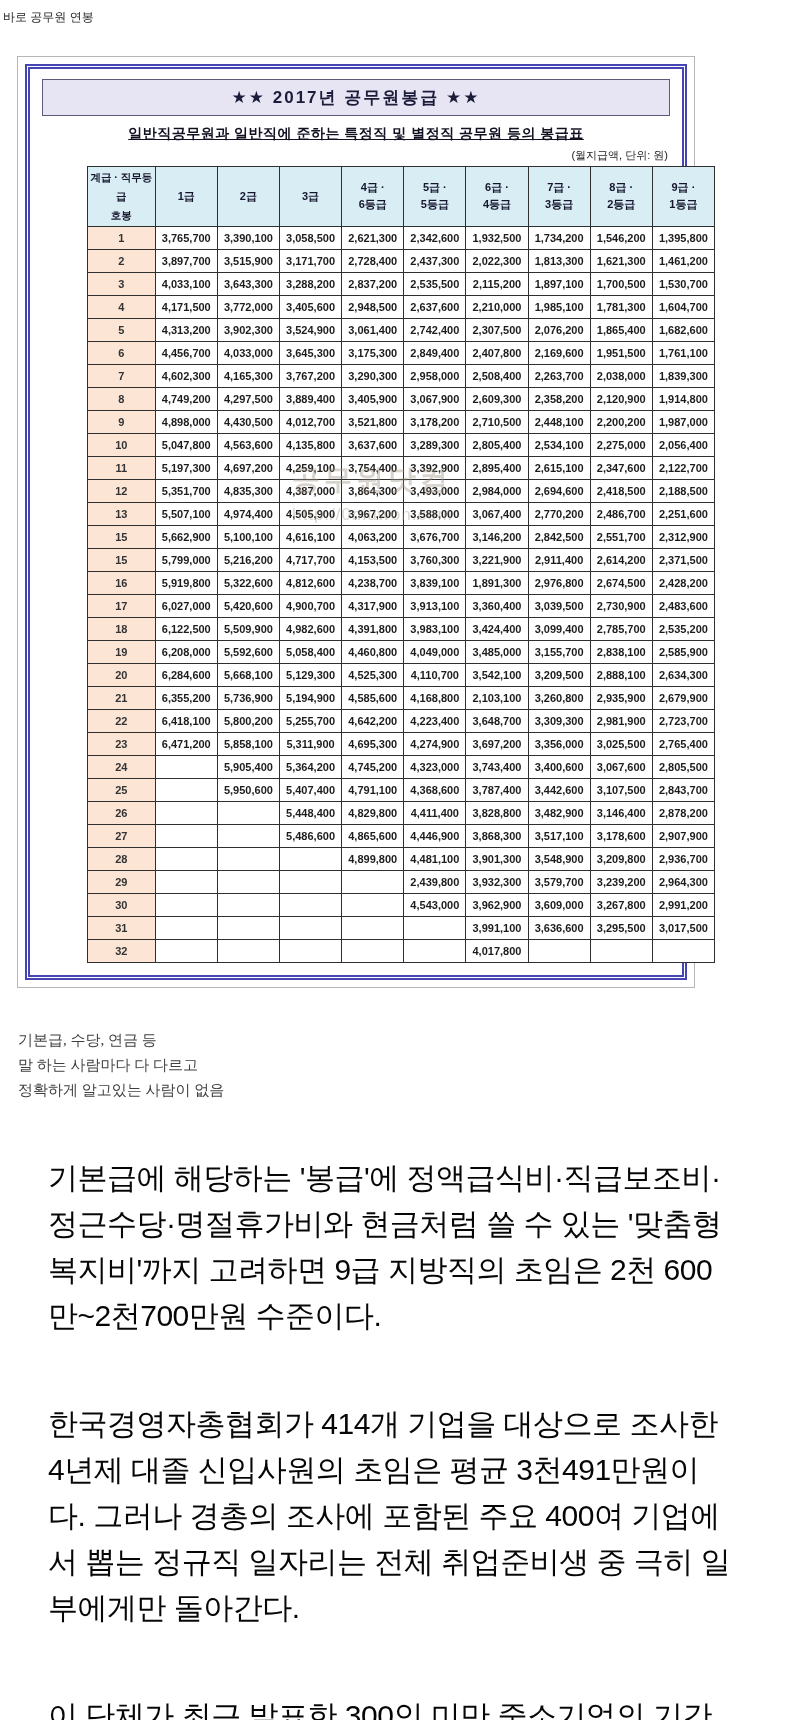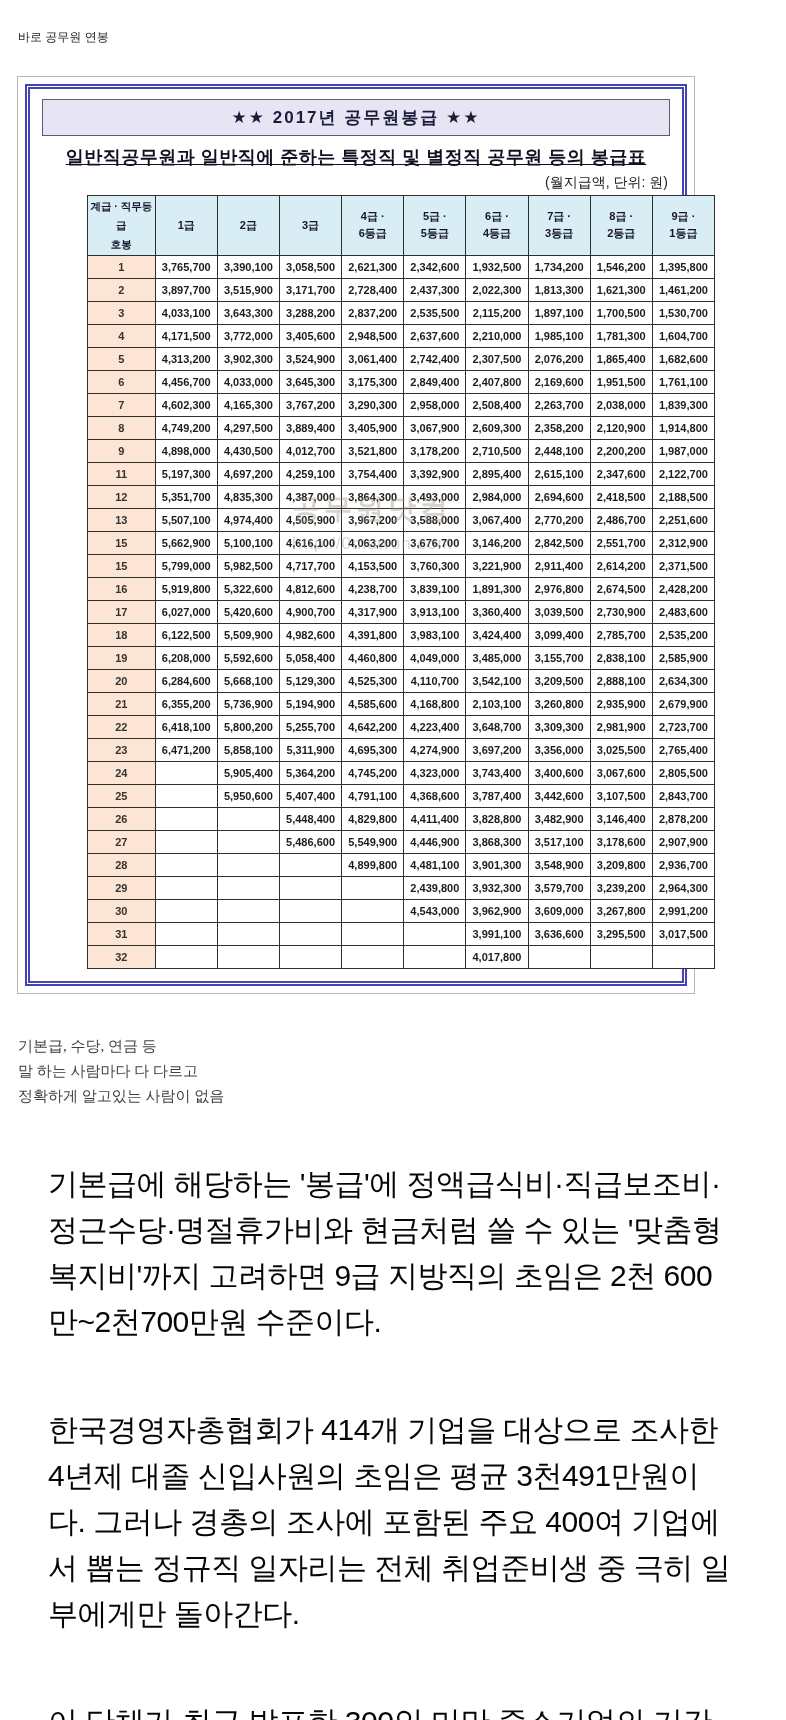--- a/index.html
+++ b/index.html
@@ -1,27 +1,27 @@
 <!DOCTYPE html>
 <html><head>
 <meta charset="utf-8">
 <style>
   html,body{margin:0;padding:0;background:#ffffff;}
   body{width:786px;font-family:"Liberation Sans","DejaVu Sans",sans-serif;color:#111;}
-  .top-label{padding:9px 0 0 18px;font-size:12px;color:#222;margin-top:20px;}
+  .top-label{padding:9px 0 0 3px;font-size:12px;color:#222;}
 
   .table-frame{margin:30px 16px 0 17px;width:678px;box-sizing:border-box;
                border:1px solid #b5b5b5;background:#fff;padding:7px;}
   .blue-frame{border:5px double #4444b3;padding:10px 12px 12px 12px;}
 
   .title-box{border:1px solid #5a5a7a;background:#e7e5f3;text-align:center;
              font-weight:bold;font-size:17px;color:#1b1b3a;padding:6px 16px;letter-spacing:2px;}
   .subtitle{text-align:center;font-weight:bold;text-decoration:underline;
-            font-size:18px;margin-top:9px;color:#101020;letter-spacing:.5px;}
-  .unit-note{text-align:right;font-size:14px;color:#222;margin:5px 2px 3px 0;}
+            font-size:14px;margin-top:9px;color:#101020;letter-spacing:.5px;}
+  .unit-note{text-align:right;font-size:11px;color:#222;margin:5px 2px 3px 0;}
 
   .table-holder{position:relative;}
   table{width:100%;border-collapse:collapse;table-layout:fixed;margin-left:45px;}
   th,td{border:1px solid #2f2f2f;}
   thead th{background:#d9edf4;font-size:11px;font-weight:bold;color:#15152e;
            height:46px;text-align:center;white-space:pre-line;line-height:1.6;}
   thead th.corner{font-size:10.5px;line-height:1.8;}
   col.c-step{width:10.8%;}
   tbody td{height:22px;text-align:center;font-size:11px;font-weight:bold;
            color:#1c1c1c;background:#fff;padding:0;}
@@ -190,20 +190,32 @@
                 <td>4,430,500</td>
                 <td>4,012,700</td>
                 <td>3,521,800</td>
                 <td>3,178,200</td>
                 <td>2,710,500</td>
                 <td>2,448,100</td>
                 <td>2,200,200</td>
                 <td>1,987,000</td>
               </tr>
               <tr>
+                <td class="step">10</td>
+                <td>5,047,800</td>
+                <td>4,563,600</td>
+                <td>4,135,800</td>
+                <td>3,637,600</td>
+                <td>3,289,300</td>
+                <td>2,805,400</td>
+                <td>2,534,100</td>
+                <td>2,275,000</td>
+                <td>2,056,400</td>
+              </tr>
+              <tr>
                 <td class="step">11</td>
                 <td>5,197,300</td>
                 <td>4,697,200</td>
                 <td>4,259,100</td>
                 <td>3,754,400</td>
                 <td>3,392,900</td>
                 <td>2,895,400</td>
                 <td>2,615,100</td>
                 <td>2,347,600</td>
                 <td>2,122,700</td>
@@ -240,21 +252,21 @@
                 <td>4,063,200</td>
                 <td>3,676,700</td>
                 <td>3,146,200</td>
                 <td>2,842,500</td>
                 <td>2,551,700</td>
                 <td>2,312,900</td>
               </tr>
               <tr>
                 <td class="step">15</td>
                 <td>5,799,000</td>
-                <td>5,982,500</td>
+                <td>5,216,200</td>
                 <td>4,717,700</td>
                 <td>4,153,500</td>
                 <td>3,760,300</td>
                 <td>3,221,900</td>
                 <td>2,911,400</td>
                 <td>2,614,200</td>
                 <td>2,371,500</td>
               </tr>
               <tr>
                 <td class="step">16</td>
@@ -386,21 +398,21 @@
                 <td>3,828,800</td>
                 <td>3,482,900</td>
                 <td>3,146,400</td>
                 <td>2,878,200</td>
               </tr>
               <tr>
                 <td class="step">27</td>
                 <td></td>
                 <td></td>
                 <td>5,486,600</td>
-                <td>5,549,900</td>
+                <td>4,865,600</td>
                 <td>4,446,900</td>
                 <td>3,868,300</td>
                 <td>3,517,100</td>
                 <td>3,178,600</td>
                 <td>2,907,900</td>
               </tr>
               <tr>
                 <td class="step">28</td>
                 <td></td>
                 <td></td>

